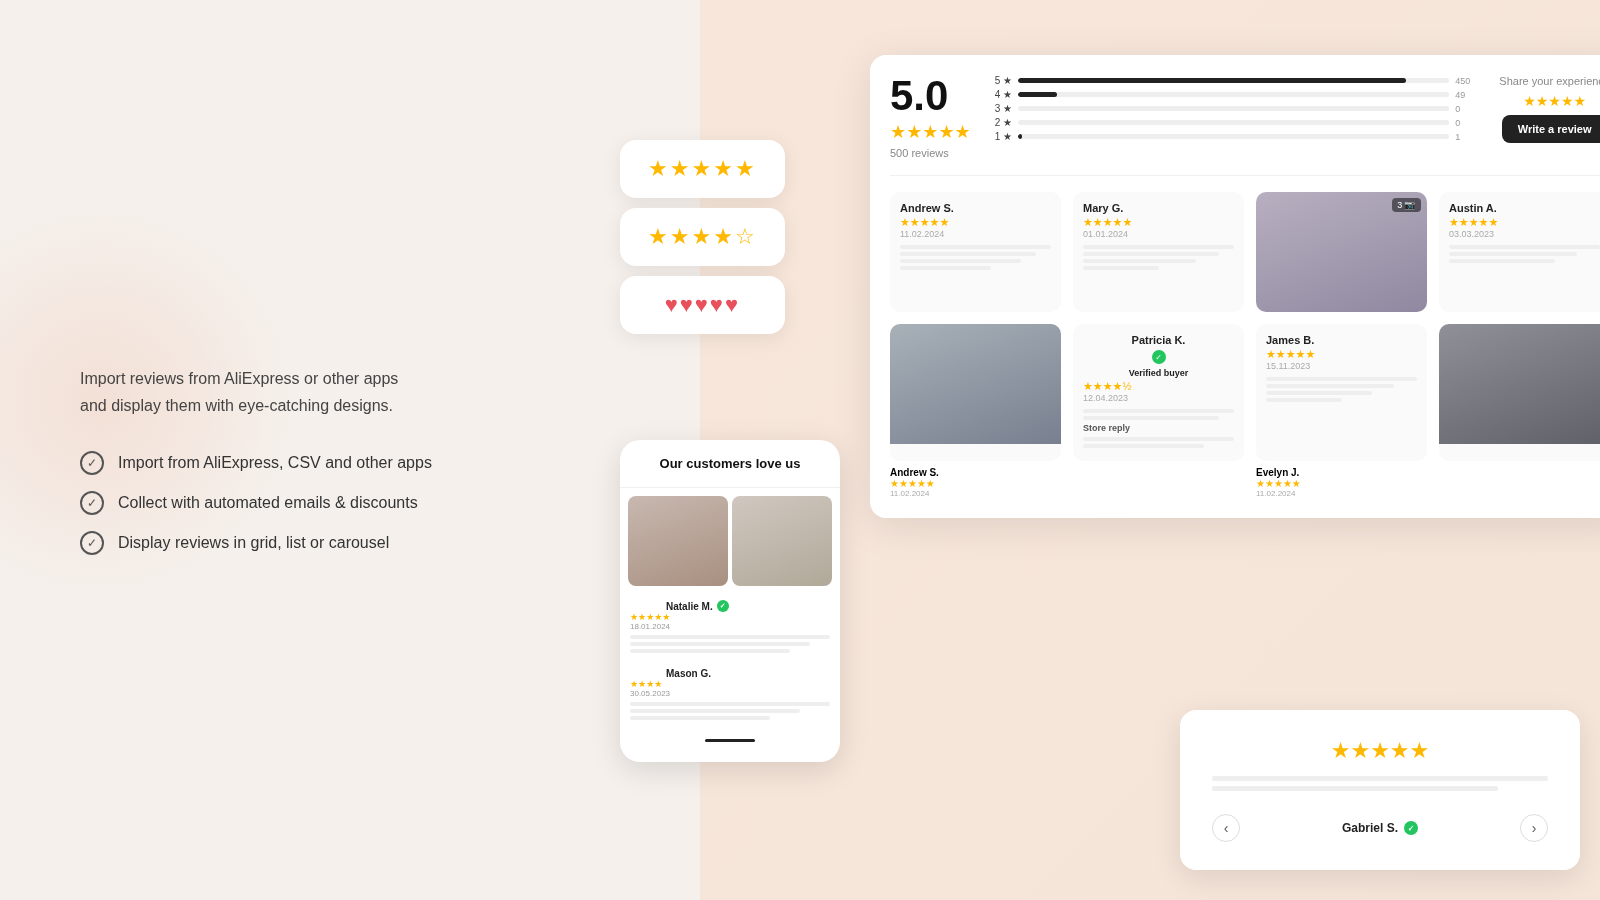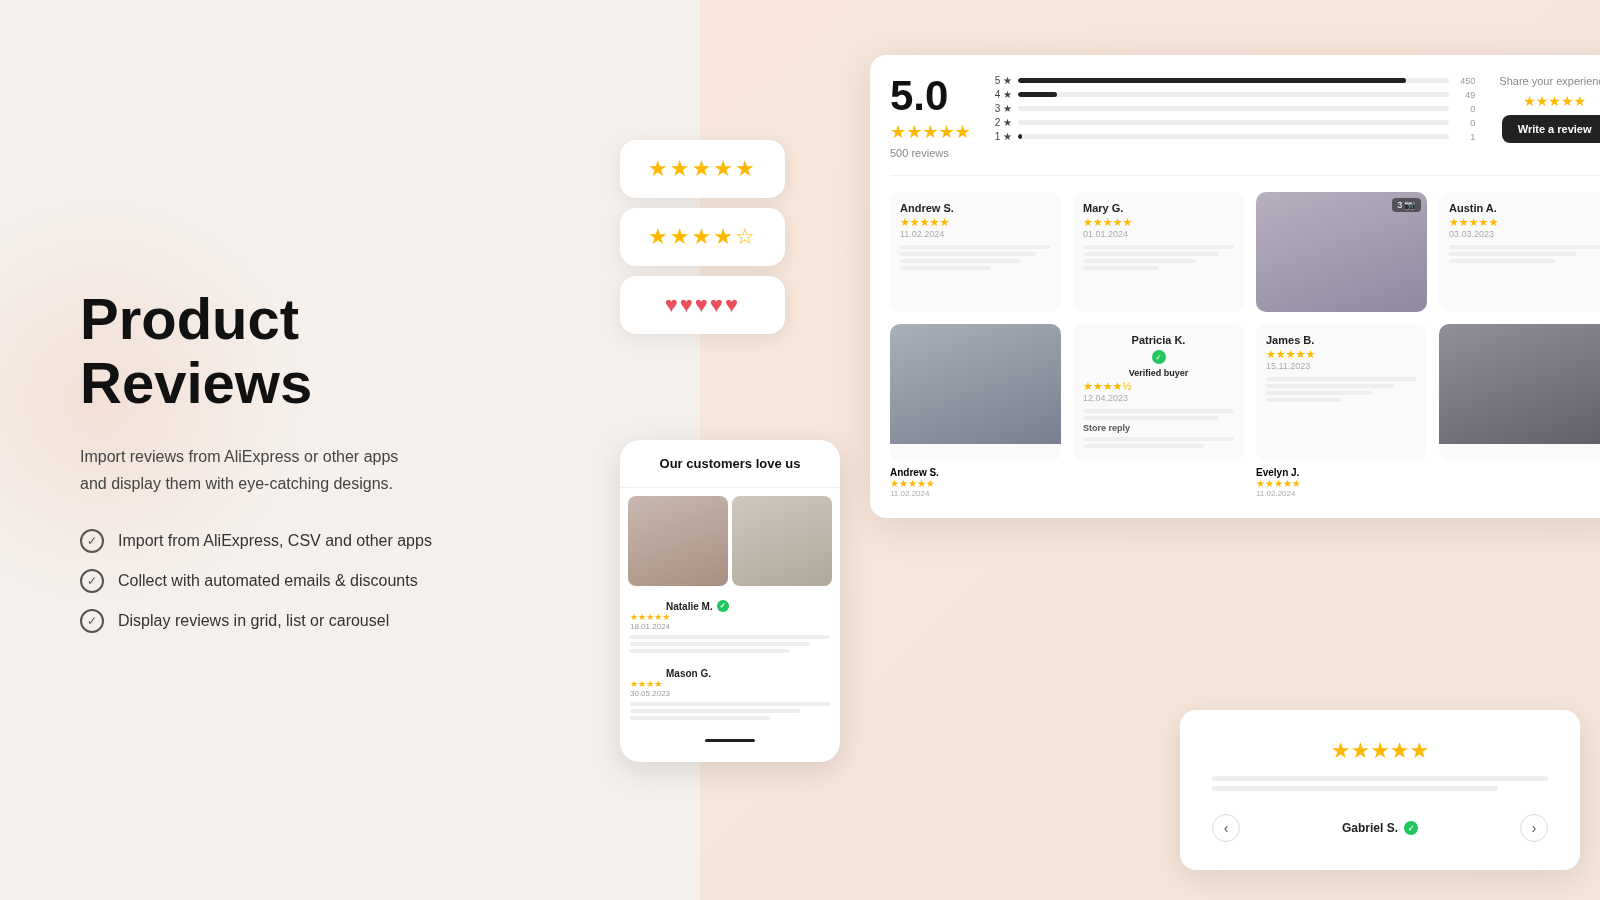--- a/index.html
+++ b/index.html
@@ -311,21 +311,21 @@
     .rating-bar-fill {
       height: 100%;
       background: #222;
       border-radius: 3px;
     }
 
     .rating-bar-count {
       font-size: 9px;
       color: #999;
       width: 20px;
-      text-align: right;
+      text-align: left;
     }
 
     .share-section {
       margin-left: auto;
       text-align: center;
     }
 
     .share-title {
       font-size: 11px;
       color: #888;
@@ -466,21 +466,20 @@
   </style>
 </head>
 <body>
 
 <div class="page-container">
 
   <div class="bg-blob-left"></div>
   <div class="bg-blob-right"></div>
 
   <div class="left-section">
-    <h1 class="page-title">Product Reviews</h1>
     <p class="page-description">
       <span>Import reviews from AliExpress or other apps</span><br>
       <span>and display them with eye-catching designs.</span>
     </p>
     <ul class="feature-list">
       <li class="feature-item">
         <span class="check-icon">✓</span>
         <span>Import from AliExpress, CSV and other apps</span>
       </li>
       <li class="feature-item">

